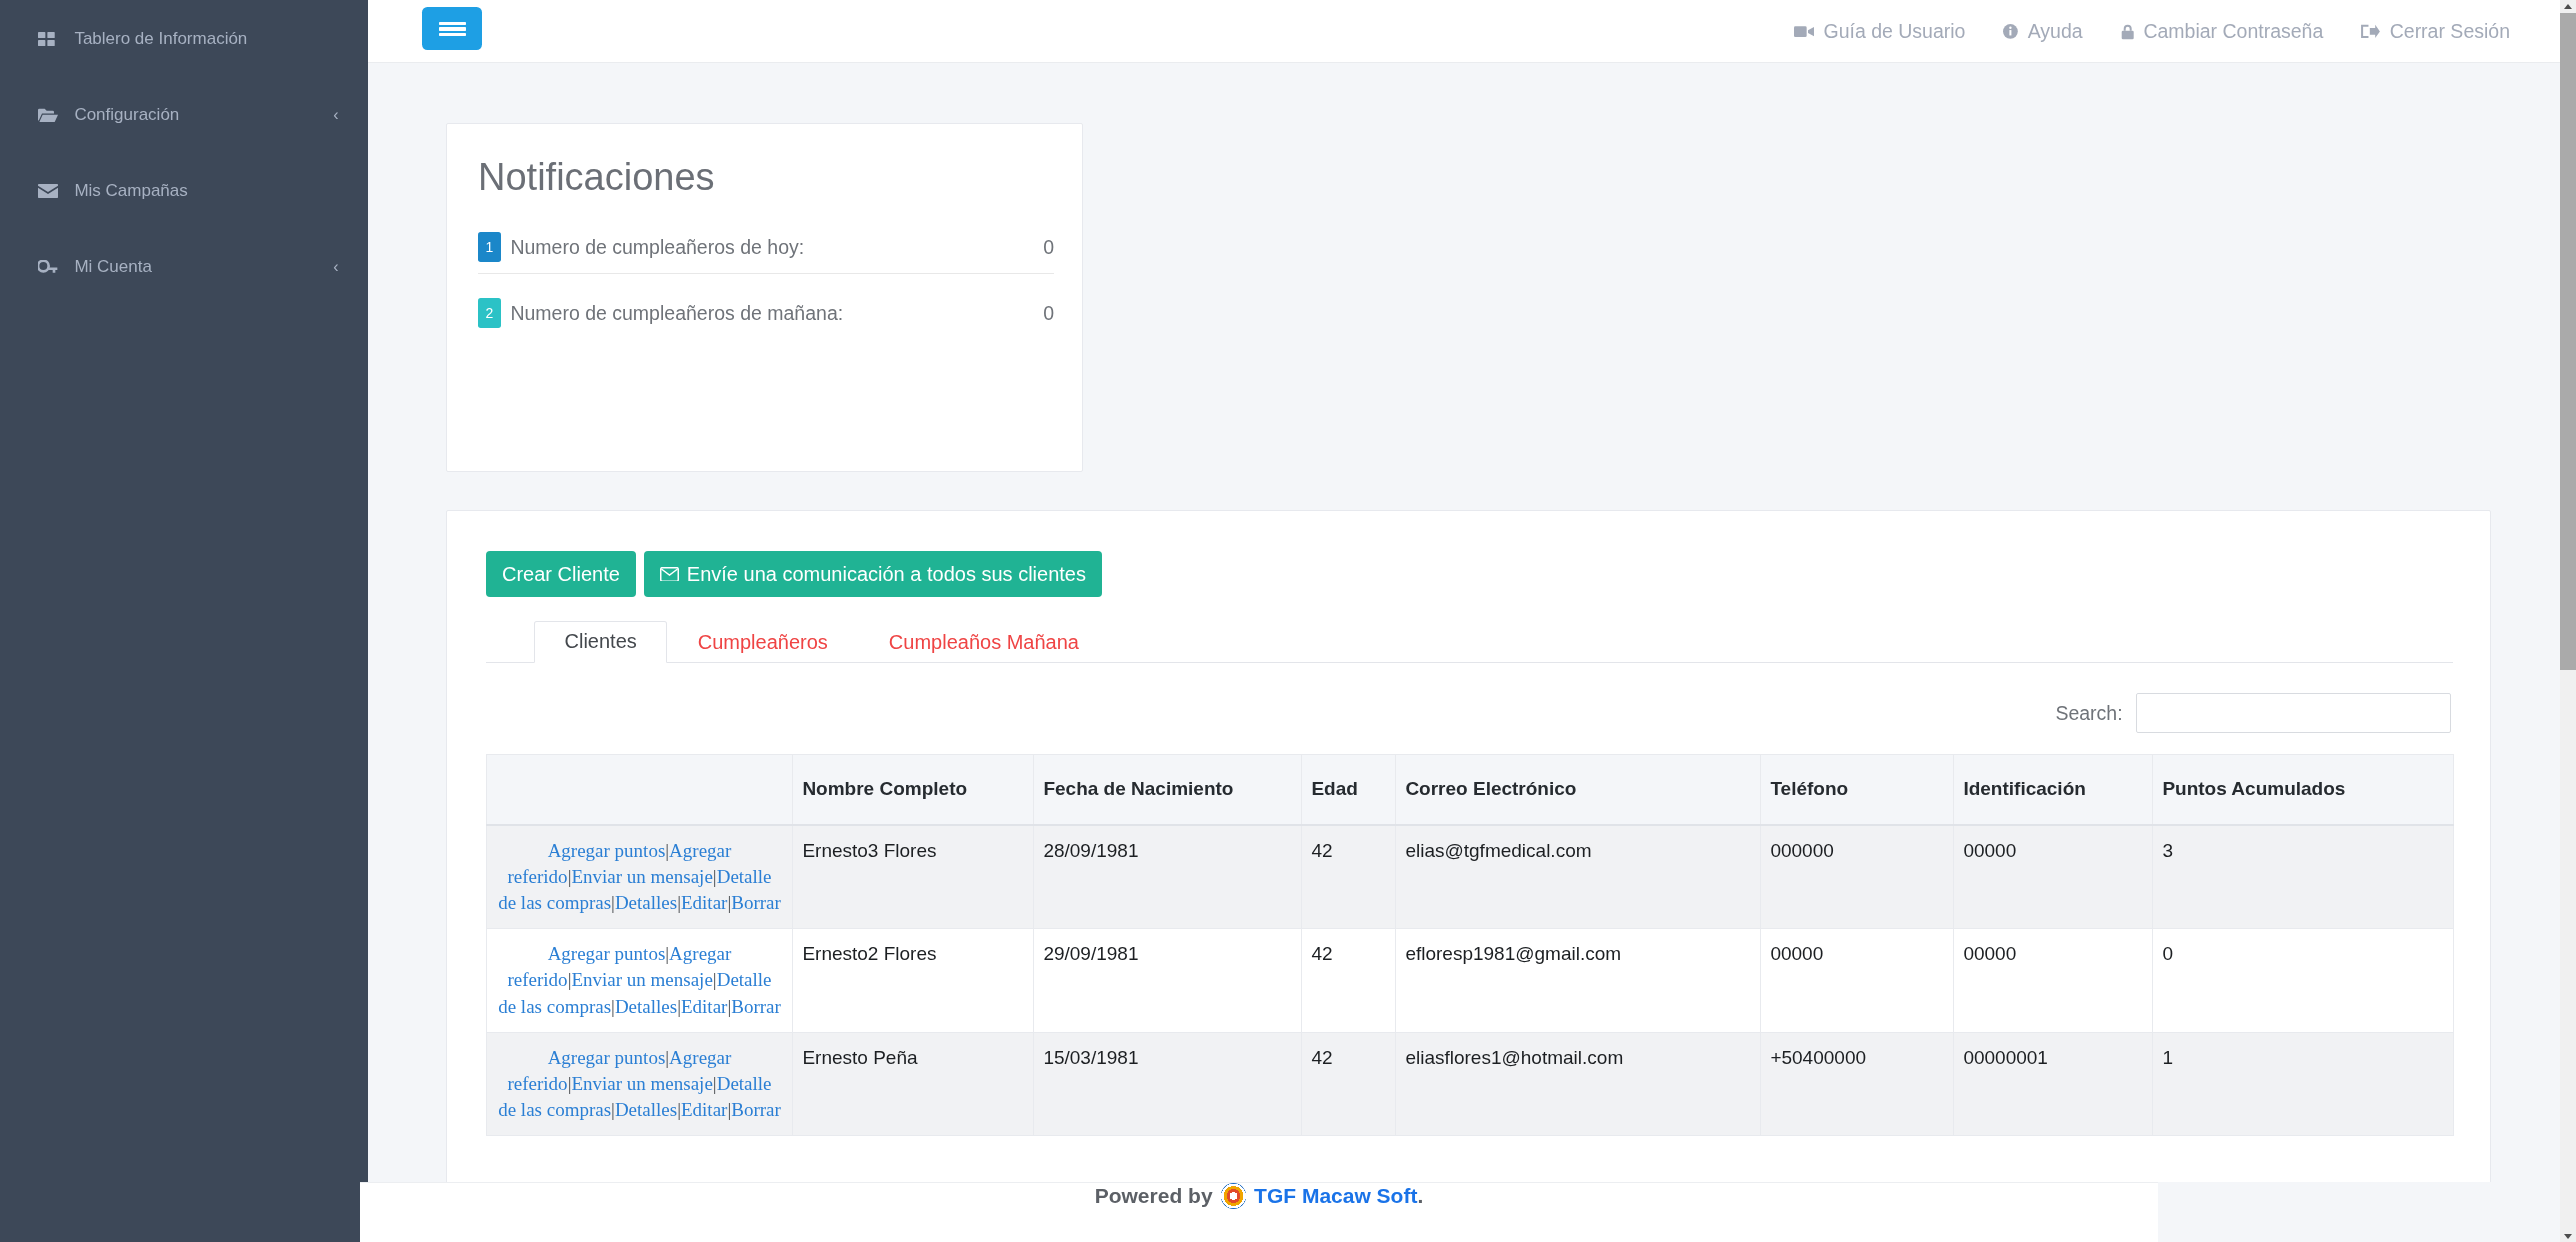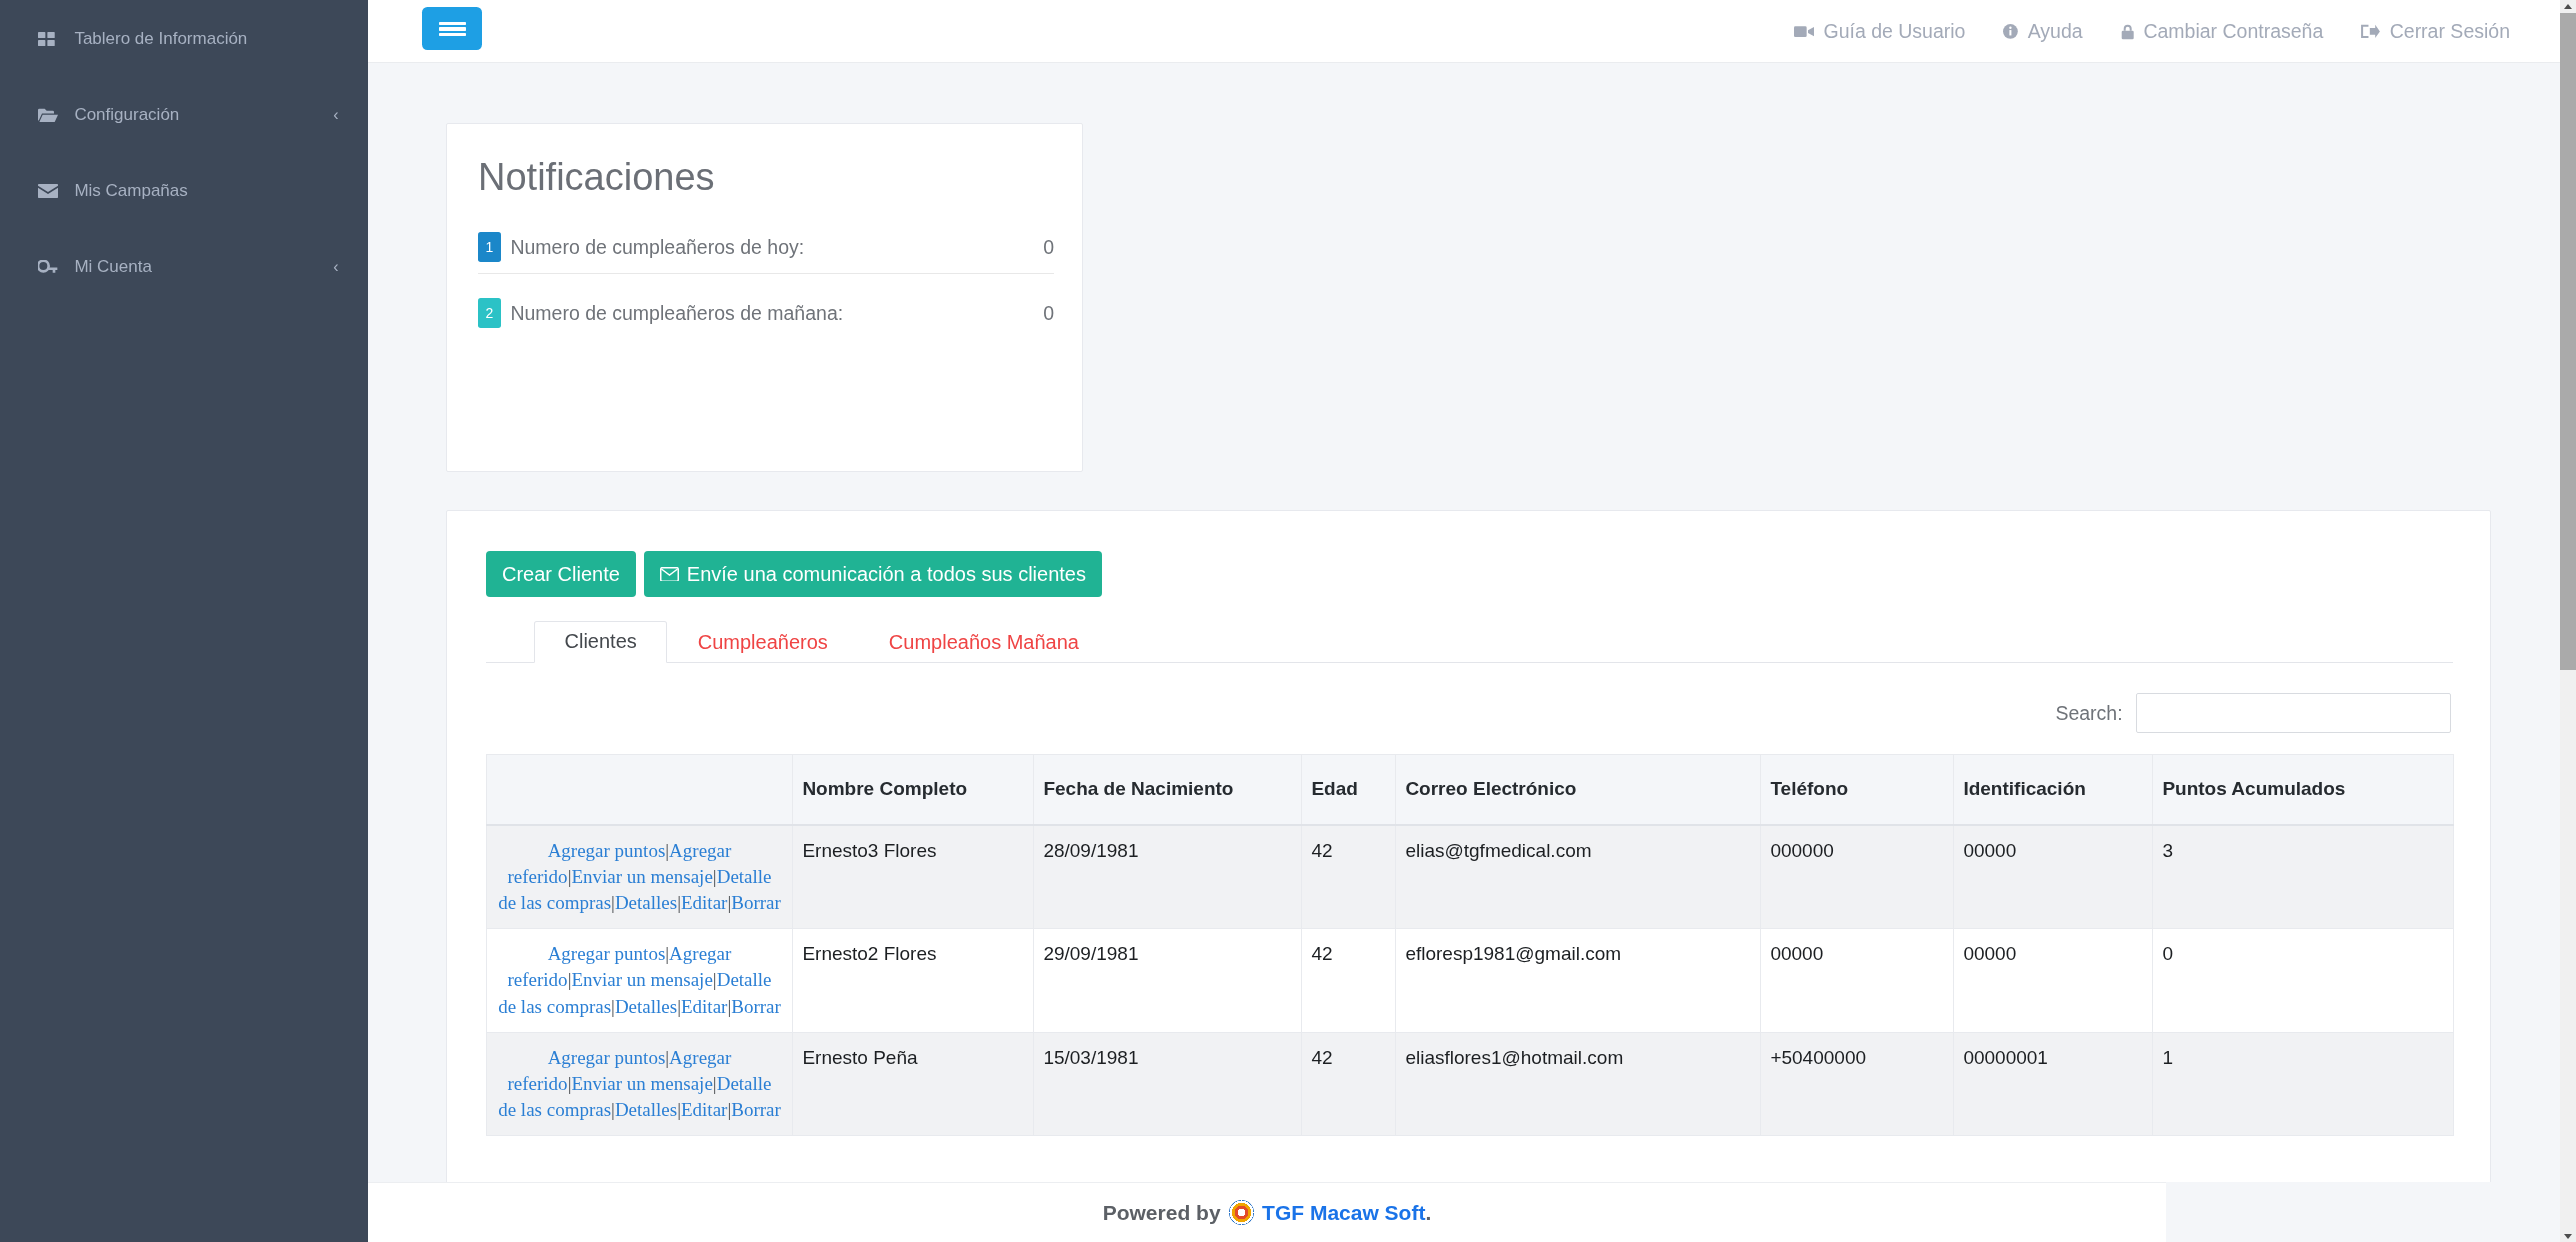--- a/index.html
+++ b/index.html
@@ -286,25 +286,25 @@
   .c-name    { width: 241px; }
   .c-dob     { width: 268px; }
   .c-age     { width: 94px; }
   .c-email   { width: 365px; }
   .c-phone   { width: 193px; }
   .c-ident   { width: 199px; }
   .c-points  { width: 301px; }
 
   
   #footer {
-    position: absolute; left: 368px; top: 1182px;
+    position: absolute; left: 360px; top: 1182px;
     width: 1798px; height: 60px;
     background: #ffffff;
     border-top: 0.7px solid #eceef1;
-    display: flex; align-items: center; justify-content: center;
+    display: flex; align-items: flex-start; justify-content: center;
     z-index: 6;
   }
   #footer-inner { display: flex; align-items: center; font-size: 21px; }
   #footer-powered { color: #5c6066; font-weight: bold; }
   #footer-logo {
     width: 25.5px; height: 25.5px;
     margin: 0 8px;
     border-radius: 50%;
     background:
       radial-gradient(circle at 50% 50%, #ffffff 0 22%, #e24b2a 22% 38%, #f0a500 38% 55%, #ffffff 55% 68%, #1565c0 68% 84%, #e08a00 84% 100%);

